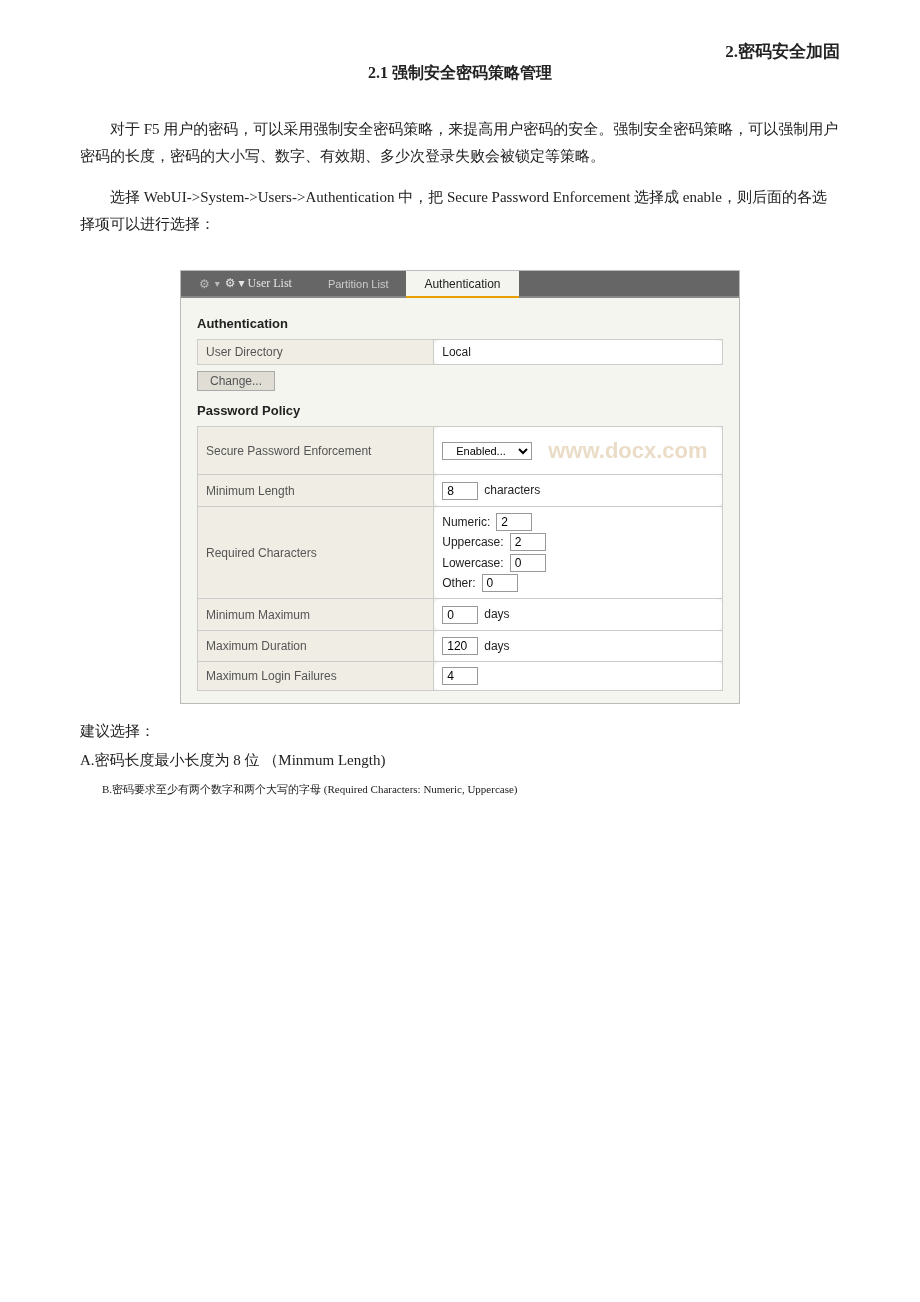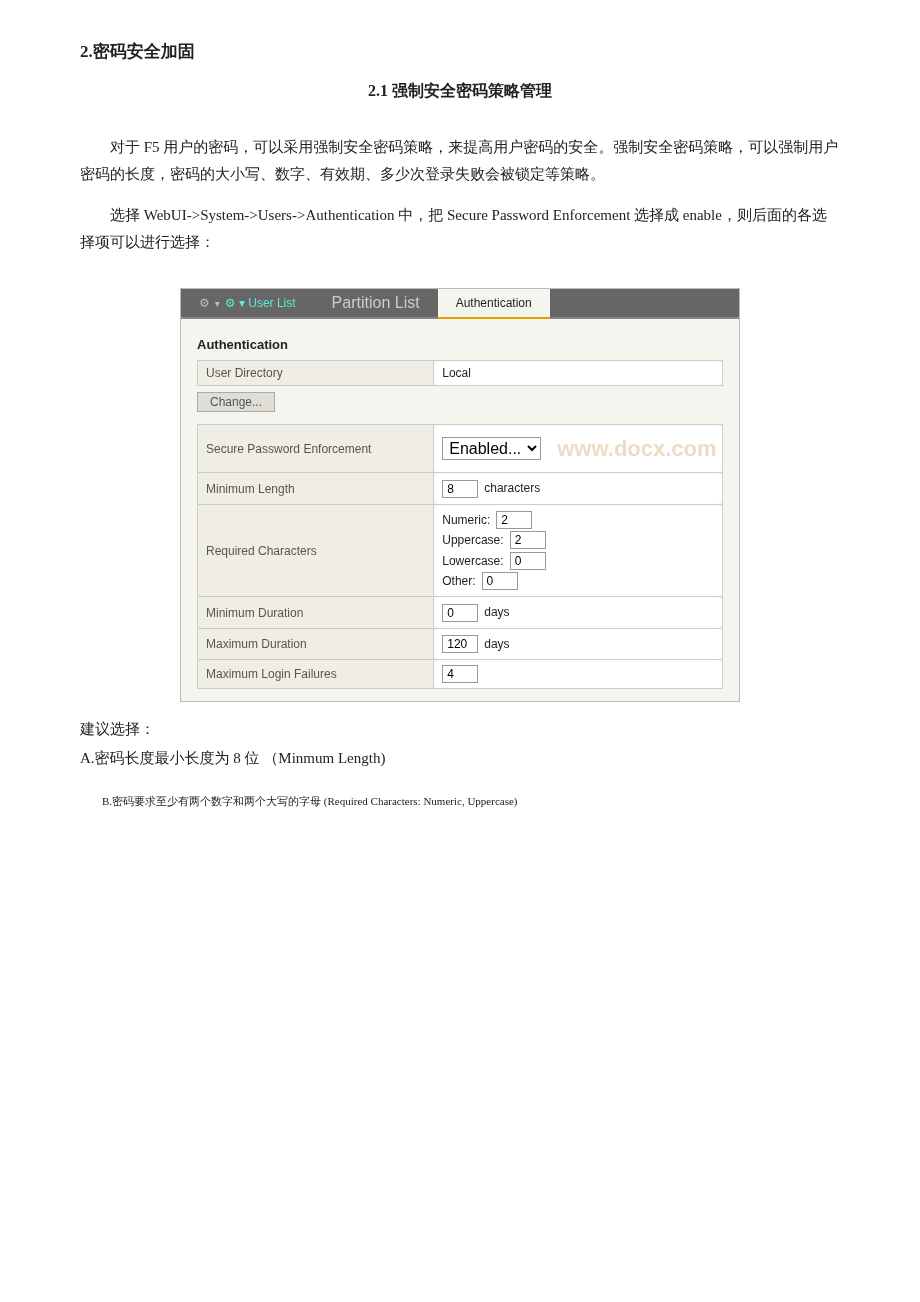--- a/index.html
+++ b/index.html
@@ -6,24 +6,23 @@
     body {
       background: #ffffff;
       font-family: "SimSun", "宋体", serif;
       font-size: 15px;
       color: #222;
       width: 920px;
       min-height: 1302px;
       padding: 40px 80px;
     }
     .main-title {
-      text-align: left;
+      text-align: right;
       font-size: 17px;
       font-weight: bold;
-      margin-bottom: 18px;
     }
     .section-title {
       text-align: center;
       font-size: 16px;
       font-weight: bold;
       margin-bottom: 32px;
     }
     .paragraph {
       text-indent: 2em;
       line-height: 1.8;
@@ -113,37 +112,37 @@
     .input-box {
       border: 1px solid #999;
       background: #fff;
       padding: 1px 4px;
       font-size: 12px;
       width: 36px;
     }
     .select-box {
       border: 1px solid #999;
       background: #fff;
-      padding: 1px 2px;
-      font-size: 16px;
+      padding: 1px 9px;
+      font-size: 11px;
     }
     .panel-wrapper {
       position: relative;
       display: flex;
       justify-content: center;
     }
 
     
     .recommend-title {
       font-size: 15px;
       margin-bottom: 10px;
     }
     .item-a {
       font-size: 15px;
-      margin-bottom: 24px;
+      margin-bottom: 10px;
     }
     .item-b {
       text-indent: 2em;
       font-size: 11px;
       line-height: 1.8;
       margin-bottom: 10px;
     }
   </style>
 </head>
 <body>
@@ -154,24 +153,24 @@
 <p class="paragraph">对于 F5 用户的密码，可以采用强制安全密码策略，来提高用户密码的安全。强制安全密码策略，可以强制用户密码的长度，密码的大小写、数字、有效期、多少次登录失败会被锁定等策略。</p>
 <p class="paragraph">选择 WebUI-&gt;System-&gt;Users-&gt;Authentication 中，把 Secure Password Enforcement 选择成 enable，则后面的各选择项可以进行选择：</p>
 
 <div class="panel-wrapper">
   <div class="webui-panel">
 
     <div class="webui-tabs">
       <div class="webui-tab">
         <span style="color:#bbb;">⚙</span>
         <span style="color:#bbb; font-size:10px;">▾</span>
-        <span style="color:#5eead4; font-size:12px;">⚙ ▾  User List</span>
+        <span style="color:#e5e5e5; font-size:12px;font-family:Liberation Serif, serif;">⚙ ▾  User List</span>
       </div>
       <div class="webui-tab">
-        <span style="color:#ccc; font-size:16px;">Partition List</span>
+        <span style="color:#ccc; font-size:11px;">Partition List</span>
       </div>
       <div class="webui-tab active">
         <span style="font-size:12px;">Authentication</span>
       </div>
     </div>
 
     <div class="webui-body">
 
       <div class="section-header">Authentication</div>
       <table class="form-table">
@@ -179,20 +178,21 @@
             <tr>
           <td class="label-cell">User Directory</td>
           <td class="value-cell">Local</td>
         </tr>
       </tbody>
         </table>
       <div style="margin: 6px 0;">
         <span class="change-link">Change...</span>
       </div>
 
+      <div class="section-header">Password Policy</div>
       <table class="form-table">
 
         <tbody>
             <tr>
           <td class="label-cell">Secure Password Enforcement</td>
           <td class="value-cell">
             <div class="subrow">
               <select class="select-box">
                 <option>Enabled...</option>
                 <option>Disabled</option>
@@ -229,21 +229,21 @@
             </div>
             <div class="subrow">
               <span>Other:</span>
               <input class="input-box" type="text" value="0" style="">
             </div>
           </td>
         </tr>
 
 
         <tr>
-          <td class="label-cell">Minimum Duration</td>
+          <td class="label-cell">Minimum Maximum</td>
           <td class="value-cell">
             <div class="subrow">
               <input class="input-box" type="text" value="0" style="">
               <span>days</span>
             </div>
           </td>
         </tr>
 
         <tr>
           <td class="label-cell">Maximum Duration</td>

